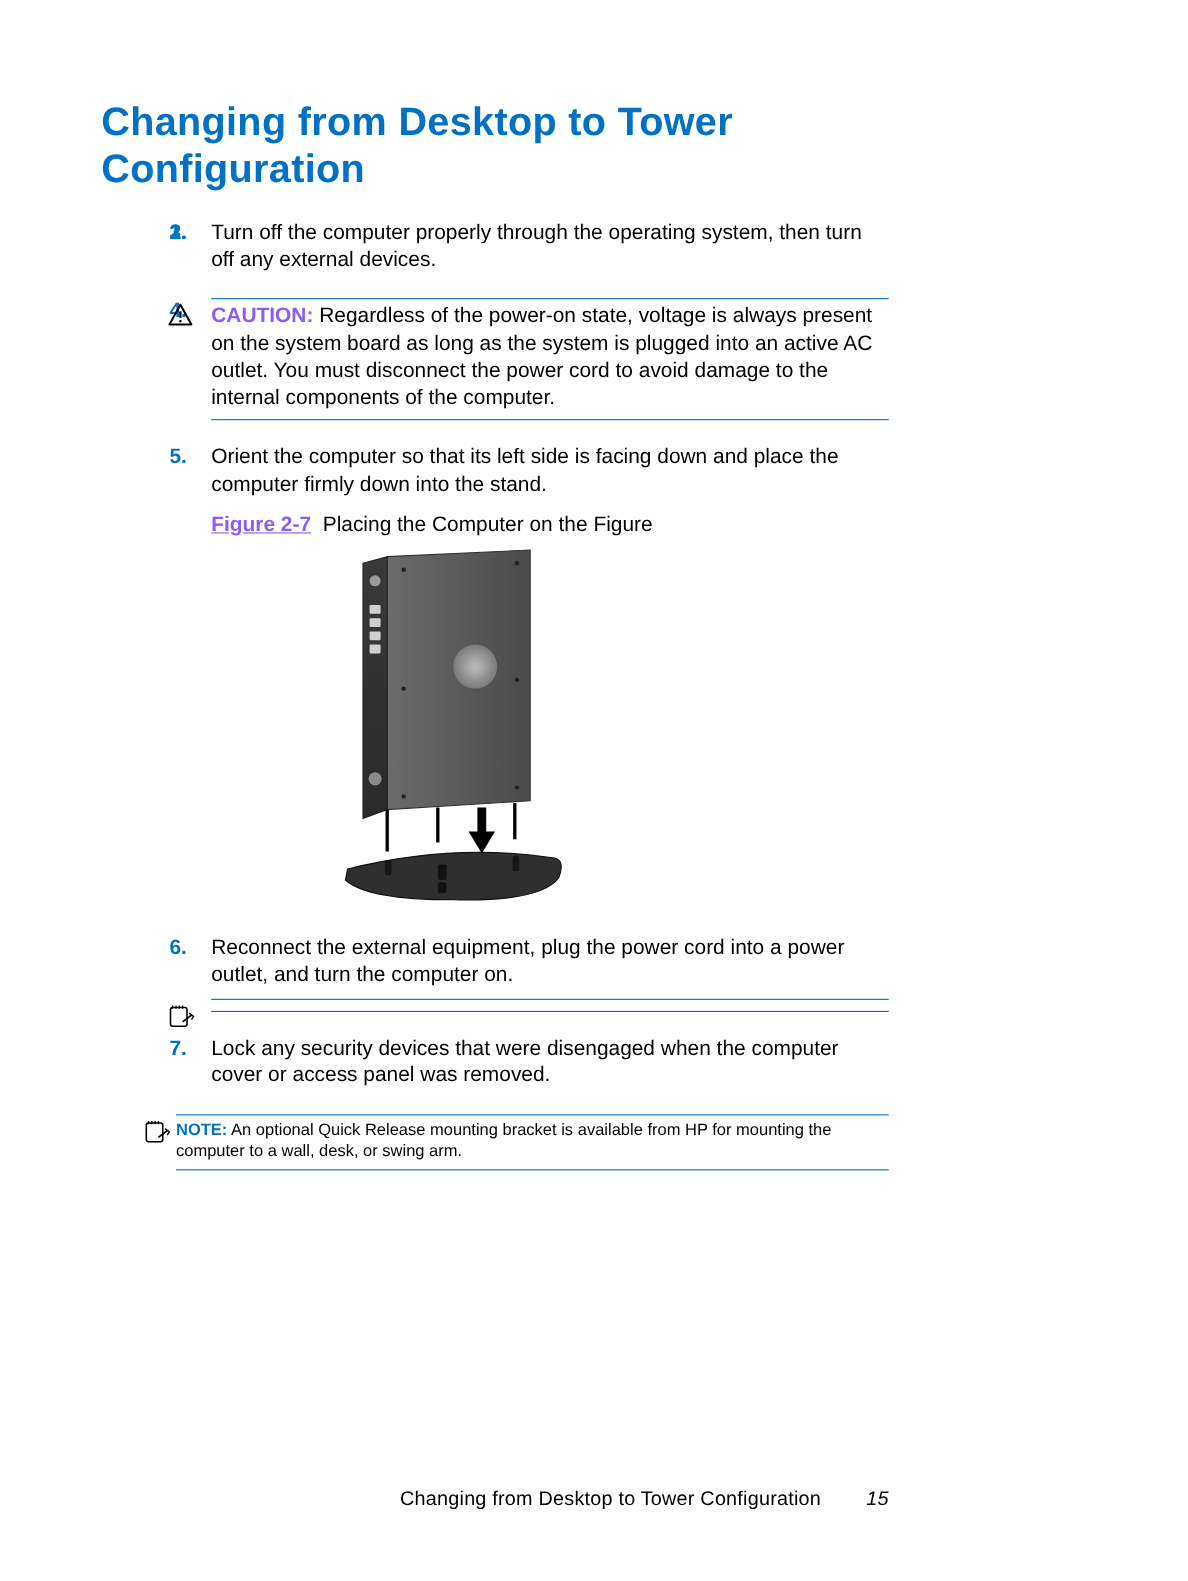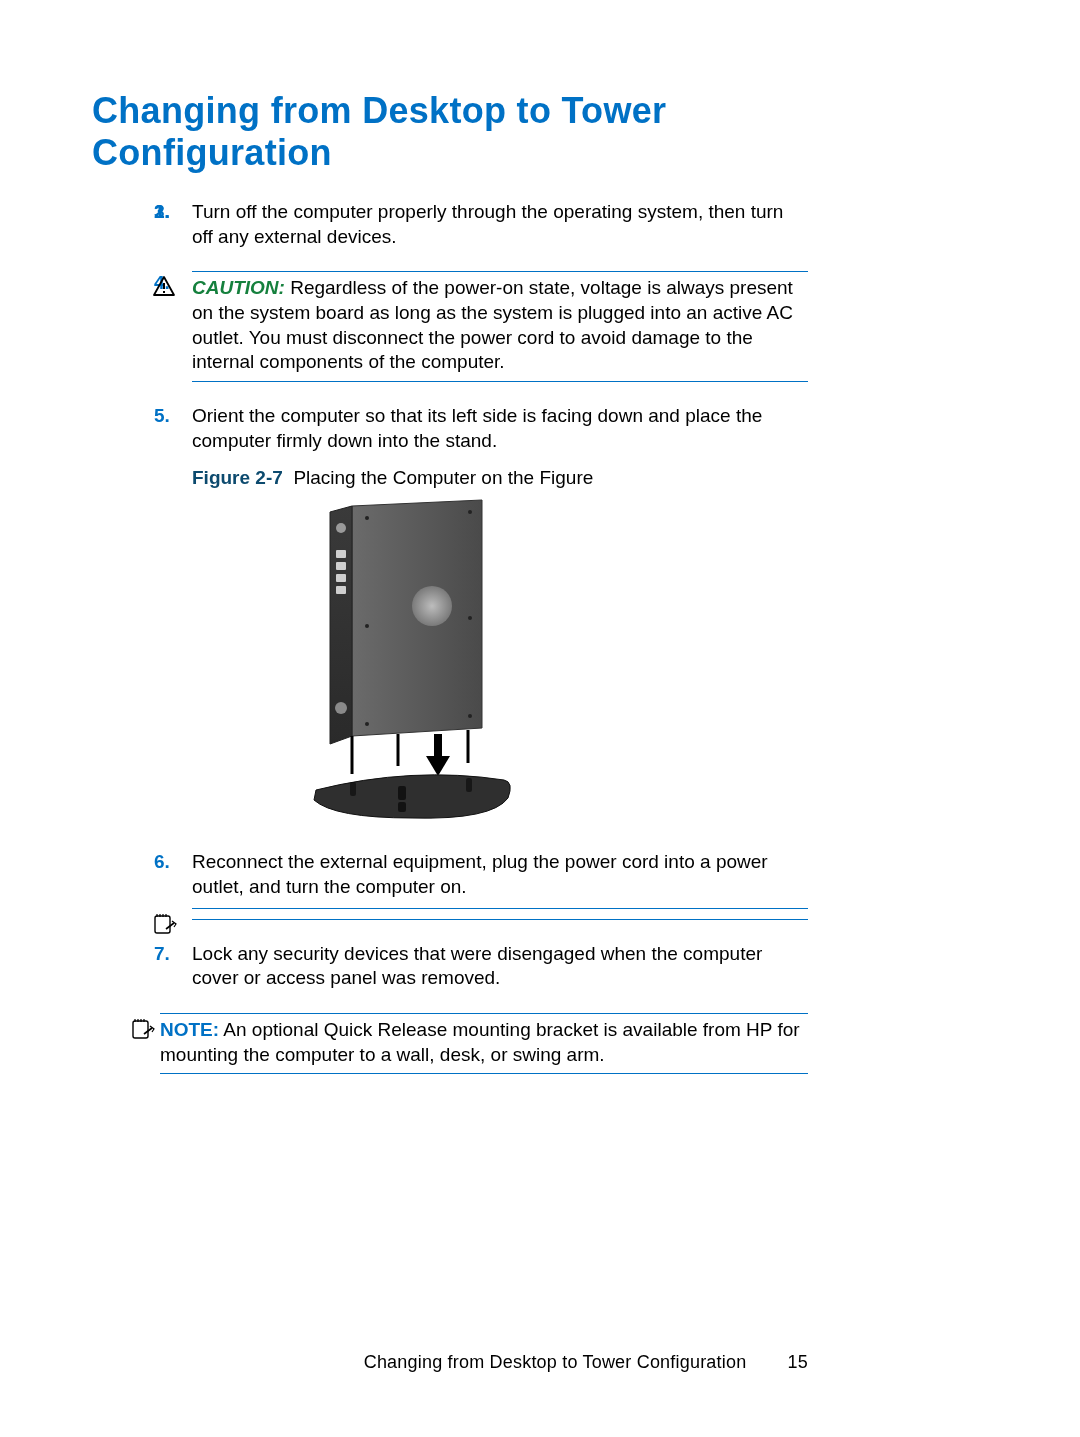--- a/index.html
+++ b/index.html
@@ -53,69 +53,69 @@
     position: relative;
   }
   .callout .icon {
     position: absolute;
     left: -40px;
     top: 4px;
     width: 24px;
     text-align: center;
   }
   .callout .label {
-    color: #15803d;
-    font-weight: 700;
-    font-style: italic;
+    color: #8b5cf6;
+    font-weight: 700;
   }
   .callout-body {
     font-size: 19px;
     line-height: 1.3;
   }
   .outer-callout {
     margin-left: 68px;
     margin-right: 0;
     border-top: 1px solid #0071c5;
     border-bottom: 1px solid #0071c5;
     padding: 4px 0 6px 0;
     position: relative;
-    font-size: 19px;
+    font-size: 15px;
     line-height: 1.3;
     margin-top: 10px;
   }
   .outer-callout .icon {
     position: absolute;
     left: -30px;
     top: 4px;
     width: 24px;
   }
   .outer-callout .label {
     color: #0071c5;
     font-weight: 700;
   }
   .fig-caption {
     font-size: 19px;
     margin: 12px 0 8px 0;
   }
-  .fig-caption .fignum { color: #0c4a6e; font-weight: 700; }
+  .fig-caption .fignum { color: #8b5cf6; font-weight: 700; text-decoration: underline; }
   .figure {
     width: 250px;
     height: 330px;
     margin: 6px 0 18px 100px;
     position: relative;
   }
   .footer {
     position: absolute;
     bottom: 64px;
     right: 92px;
     font-size: 18px;
     letter-spacing: 0.2px;
   }
   .footer .pg {
     margin-left: 36px;
+    font-style: italic;
   }
   
   .icon svg { overflow: visible; }
 </style>
 </head>
 <body>
 
 <div class="page">
 
   <h1>Changing from Desktop to Tower Configuration</h1>

